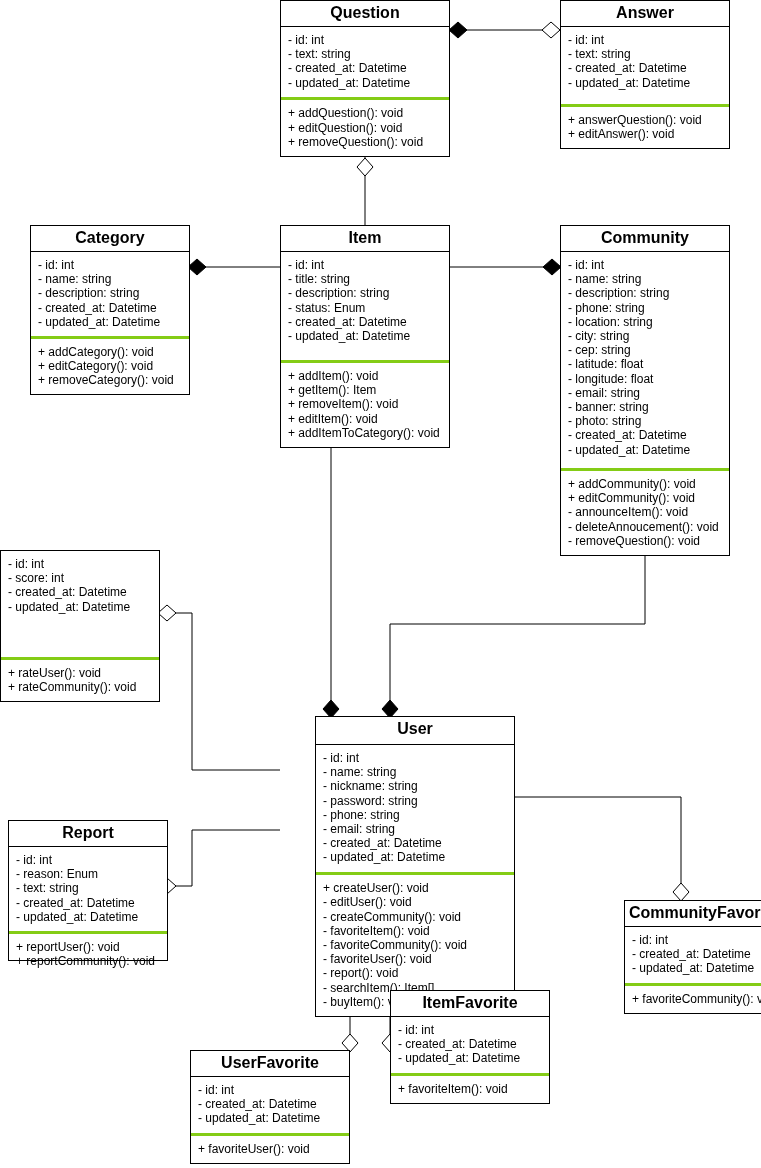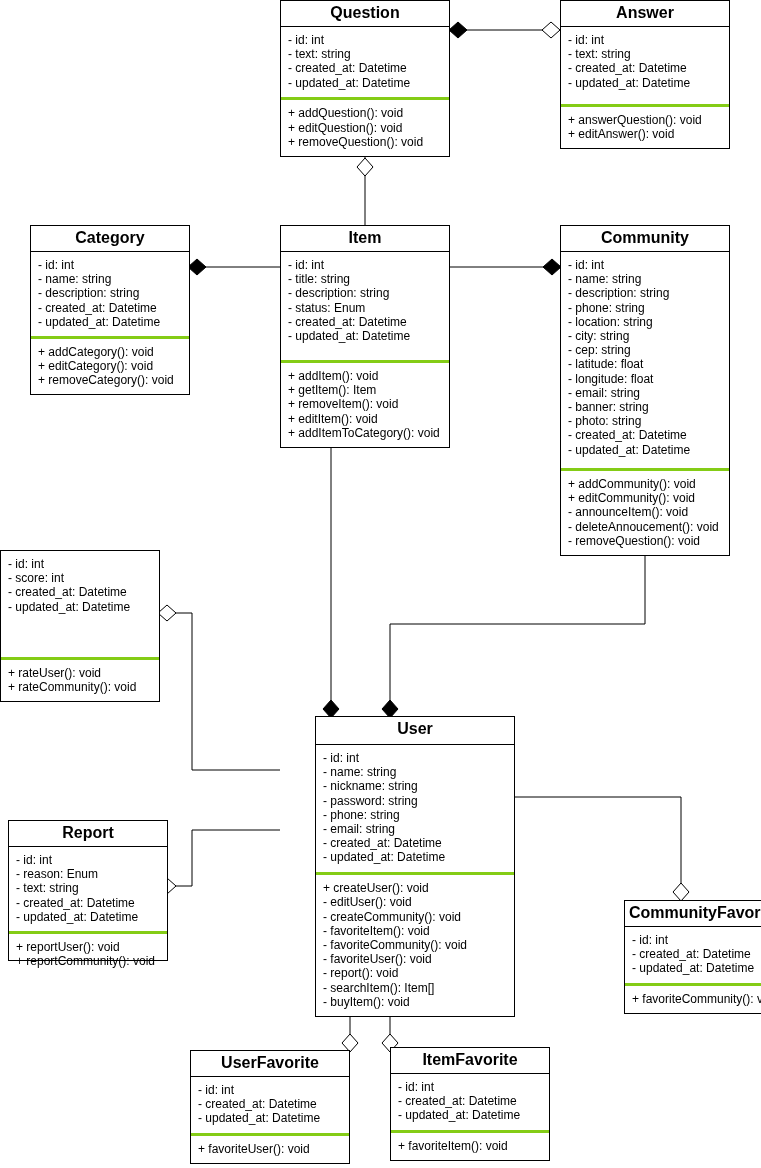--- a/index.html
+++ b/index.html
@@ -242,21 +242,21 @@
         <div class="uml-title" style="height: 26px;">UserFavorite</div>
         <div class="uml-compartment uml-attrs" style="height: 58px;">
           <div class="uml-row">- id: int</div>
           <div class="uml-row">- created_at: Datetime</div>
           <div class="uml-row">- updated_at: Datetime</div>
         </div>
         <div class="uml-compartment uml-ops">
           <div class="uml-row">+ favoriteUser(): void</div>
         </div>
       </div>
-      <div class="uml-class" style="left: 390px; top: 1047px; width: 160px; height: 114px;">
+      <div class="uml-class" style="left: 390px; top: 990px; width: 160px; height: 114px;">
         <div class="uml-title" style="height: 26px;">ItemFavorite</div>
         <div class="uml-compartment uml-attrs" style="height: 58px;">
           <div class="uml-row">- id: int</div>
           <div class="uml-row">- created_at: Datetime</div>
           <div class="uml-row">- updated_at: Datetime</div>
         </div>
         <div class="uml-compartment uml-ops">
           <div class="uml-row">+ favoriteItem(): void</div>
         </div>
       </div>

